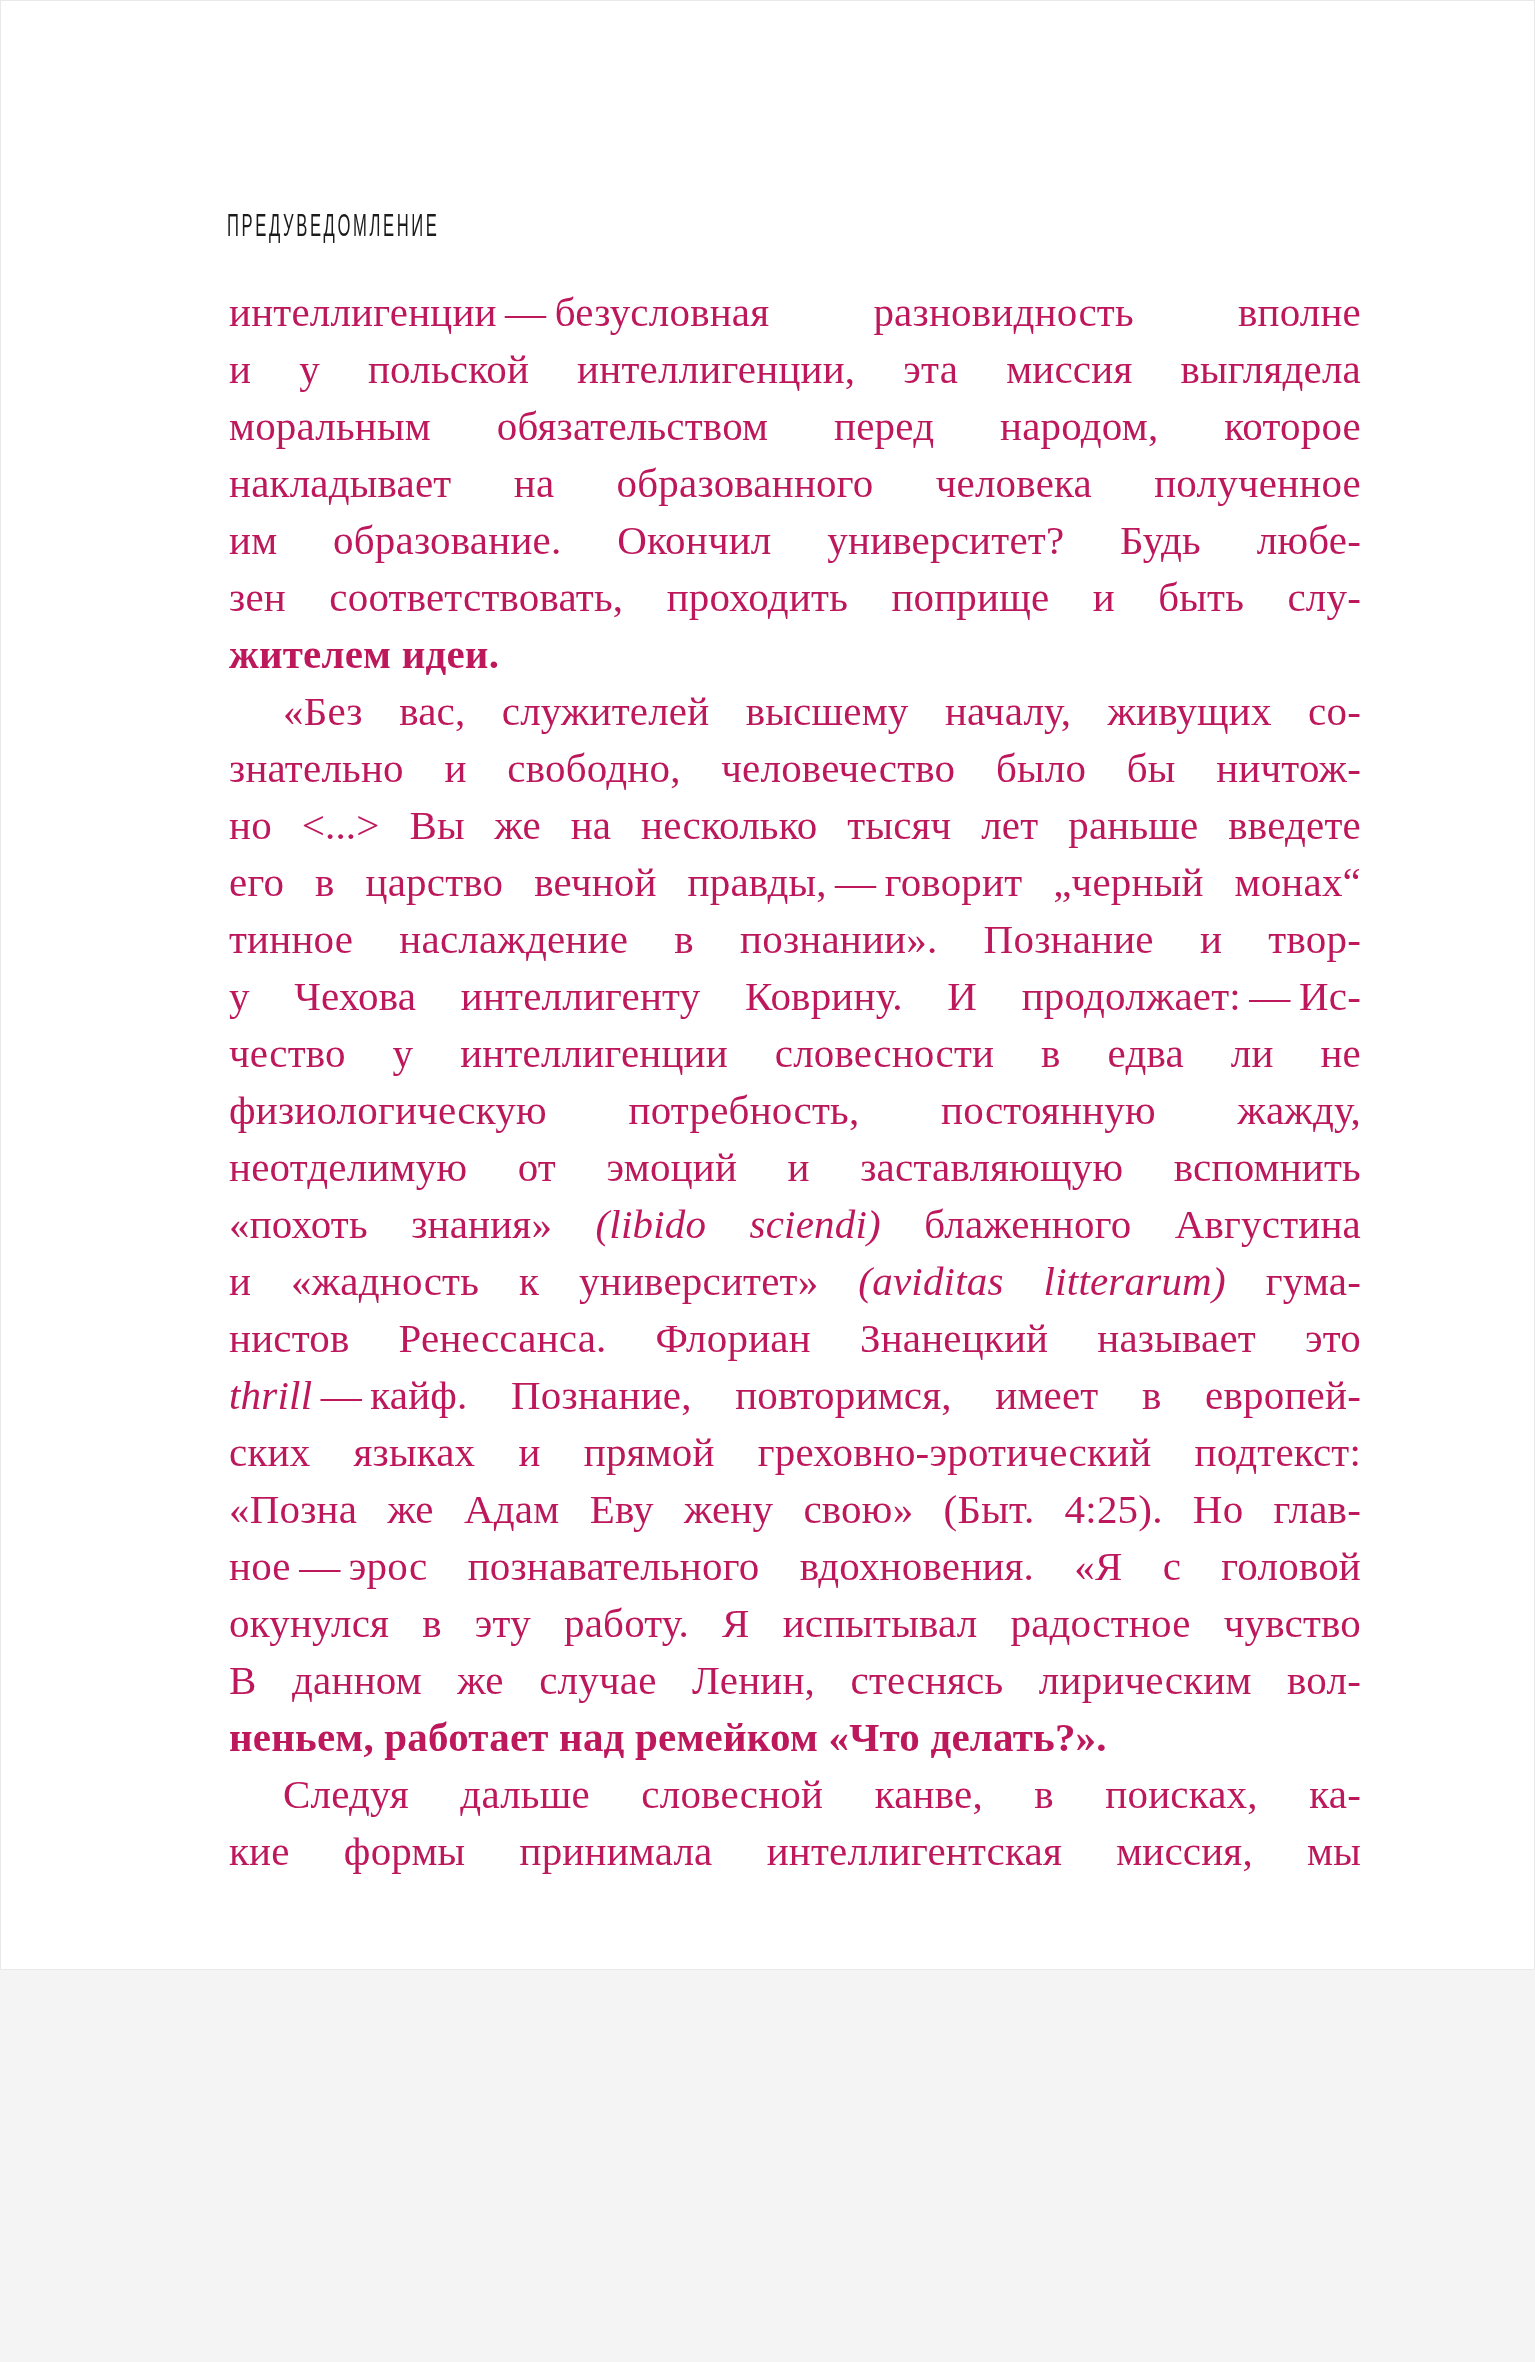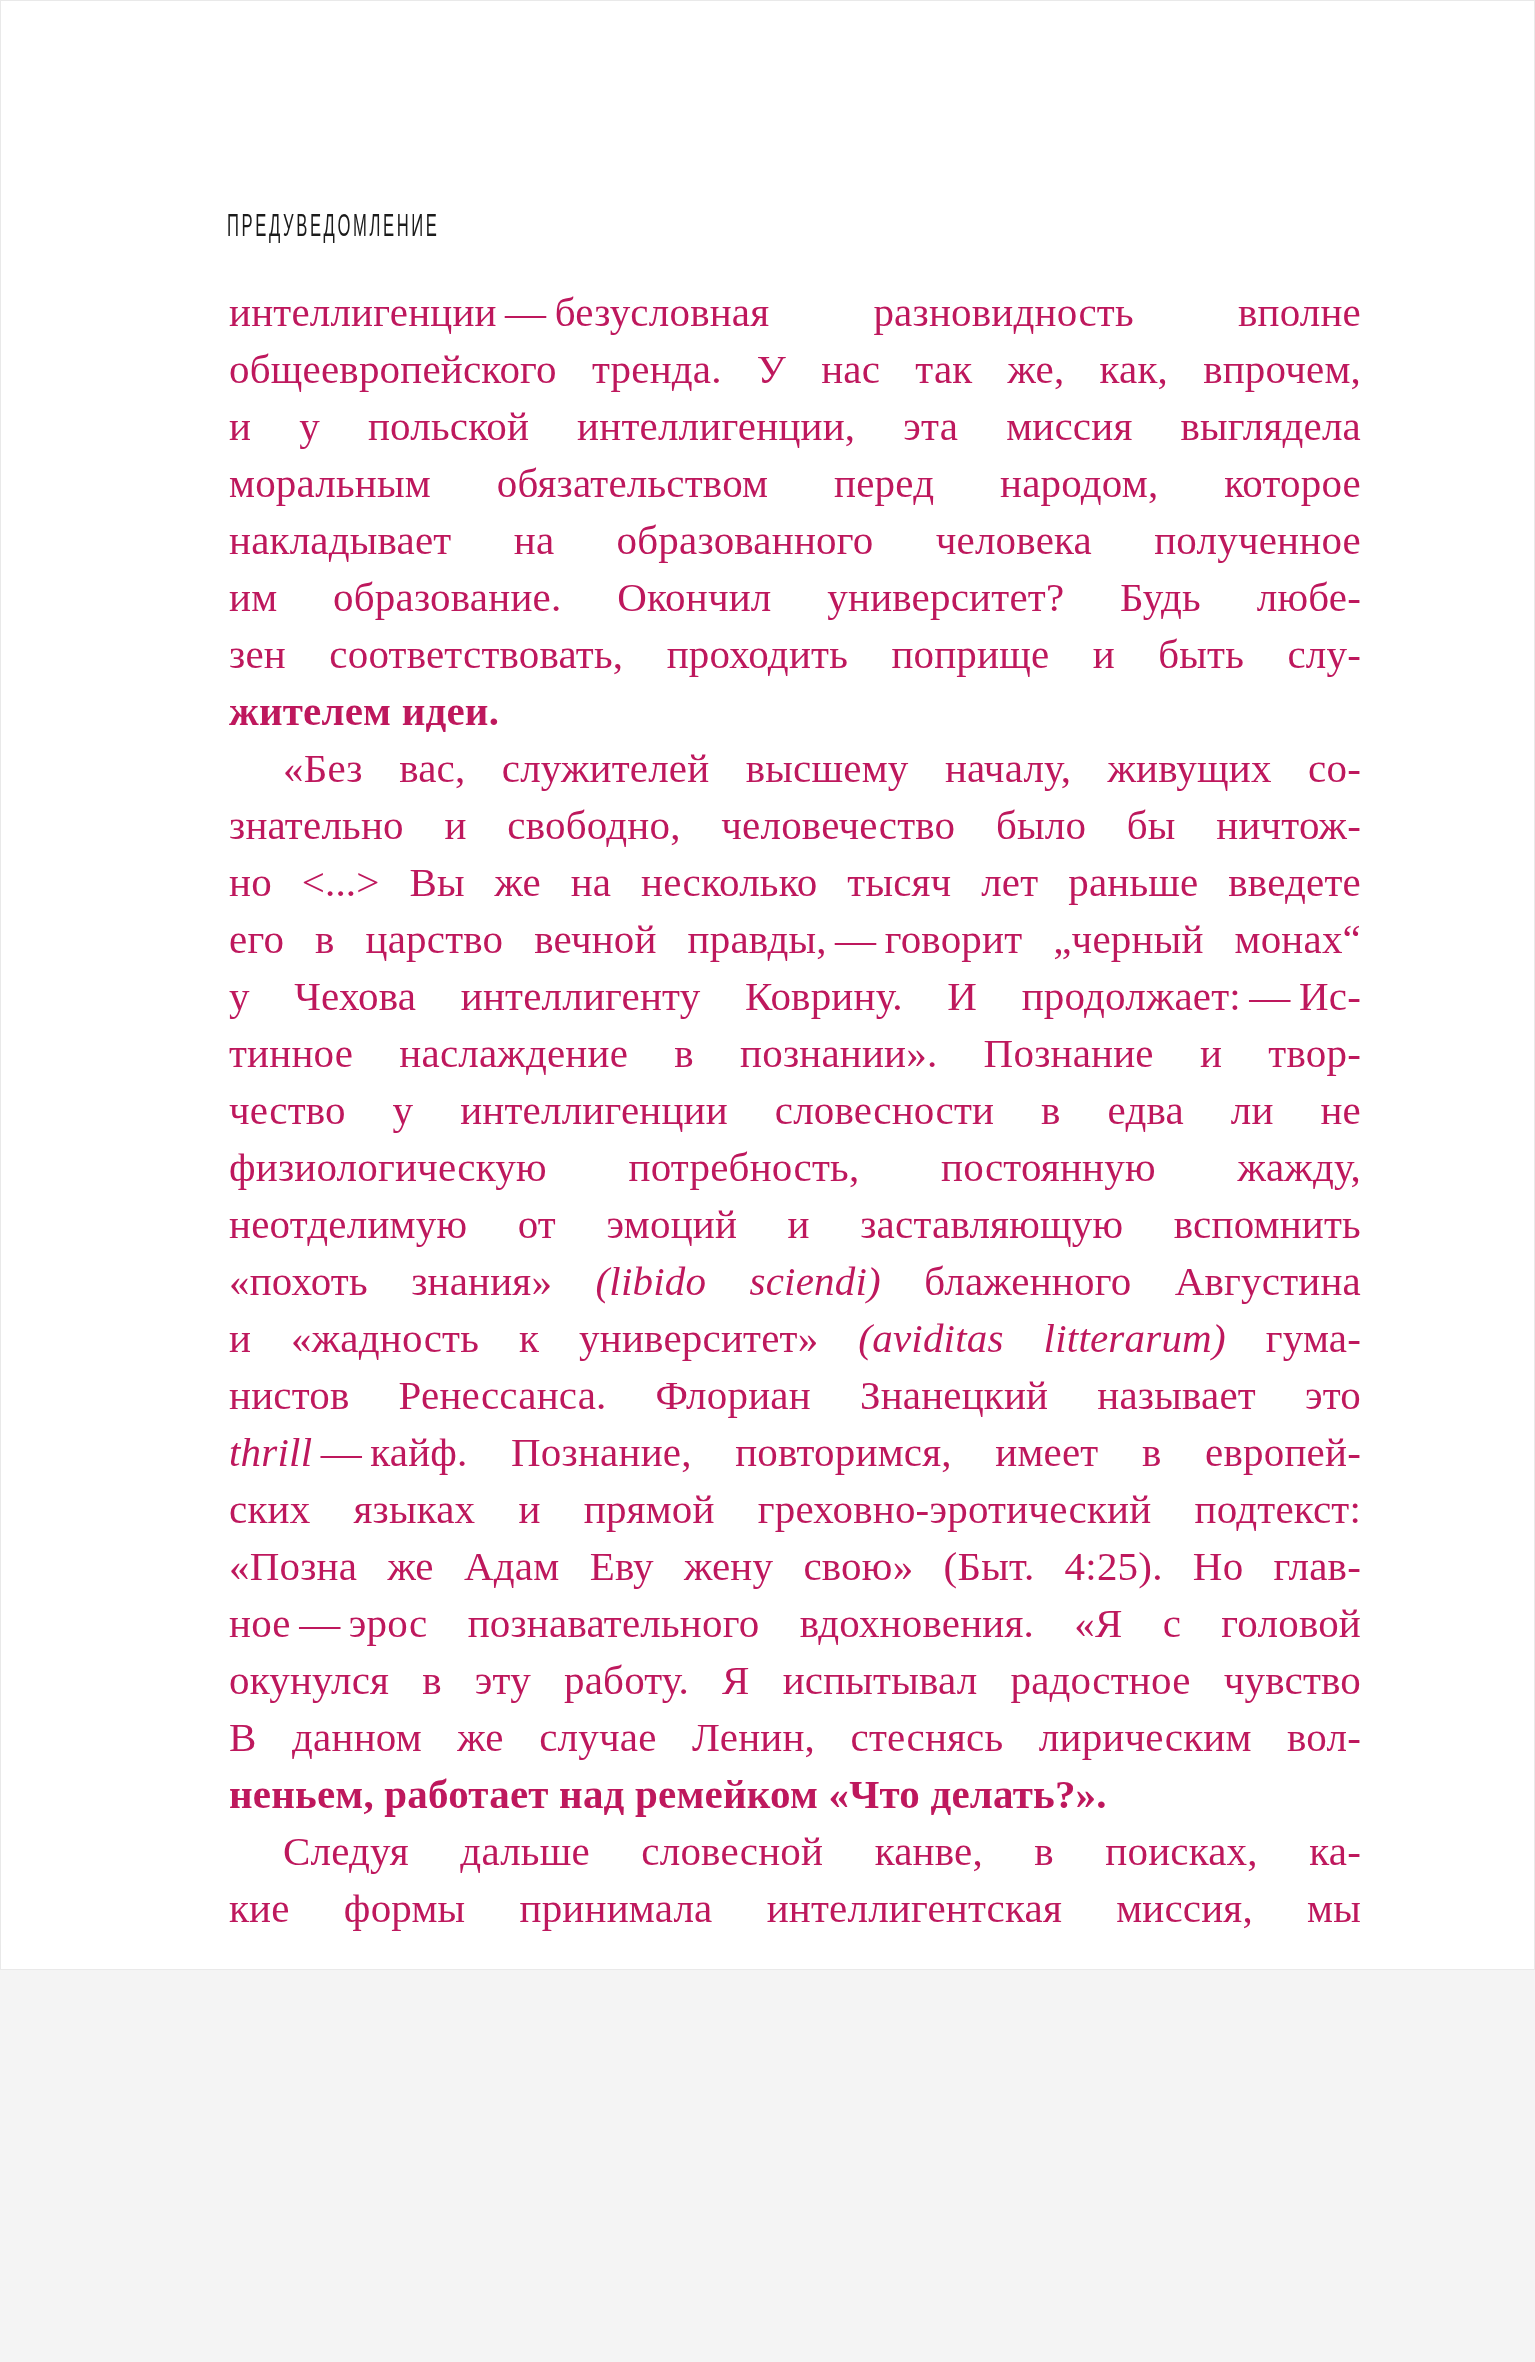--- a/index.html
+++ b/index.html
@@ -70,35 +70,34 @@
 </style>
 </head>
 <body>
 
 <div class="page">
   <div class="running-head">ПРЕДУВЕДОМЛЕНИЕ</div>
 
   <div class="text-block">
       <div class="paragraph">
         <div class="line"><span>интеллигенции — безусловная разновидность вполне</span></div>
-        <div class="line"><span>общеевропейского тренда. У нас так же, как, впрочем,</span></div>
         <div class="line"><span>и у польской интеллигенции, эта миссия выглядела</span></div>
         <div class="line"><span>моральным обязательством перед народом, которое</span></div>
         <div class="line"><span>накладывает на образованного человека полученное</span></div>
         <div class="line"><span>им образование. Окончил университет? Будь любе-</span></div>
         <div class="line"><span>зен соответствовать, проходить поприще и быть слу-</span></div>
         <div class="line para-end"><span>жителем идеи.</span></div>
       </div>
       <div class="paragraph">
         <div class="line indent"><span>«Без вас, служителей высшему началу, живущих со-</span></div>
         <div class="line"><span>знательно и свободно, человечество было бы ничтож-</span></div>
         <div class="line"><span>но &lt;...&gt; Вы же на несколько тысяч лет раньше введете</span></div>
         <div class="line"><span>его в царство вечной правды, — говорит „черный монах“</span></div>
+        <div class="line"><span>тинное наслаждение в познании». Познание и твор-</span></div>
         <div class="line"><span>у Чехова интеллигенту Коврину. И продолжает: — Ис-</span></div>
-        <div class="line"><span>тинное наслаждение в познании». Познание и твор-</span></div>
         <div class="line"><span>чество у интеллигенции словесности в едва ли не</span></div>
         <div class="line"><span>физиологическую потребность, постоянную жажду,</span></div>
         <div class="line"><span>неотделимую от эмоций и заставляющую вспомнить</span></div>
         <div class="line"><span>«похоть знания» </span><em>(libido sciendi)</em><span> блаженного Августина</span></div>
         <div class="line"><span>и «жадность к университет» </span><em>(aviditas litterarum)</em><span> гума-</span></div>
         <div class="line"><span>нистов Ренессанса. Флориан Знанецкий называет это</span></div>
         <div class="line"><em>thrill</em><span> — кайф. Познание, повторимся, имеет в европей-</span></div>
         <div class="line"><span>ских языках и прямой греховно-эротический подтекст:</span></div>
         <div class="line"><span>«Позна же Адам Еву жену свою» (Быт. 4:25). Но глав-</span></div>
         <div class="line"><span>ное — эрос познавательного вдохновения. «Я с головой</span></div>

